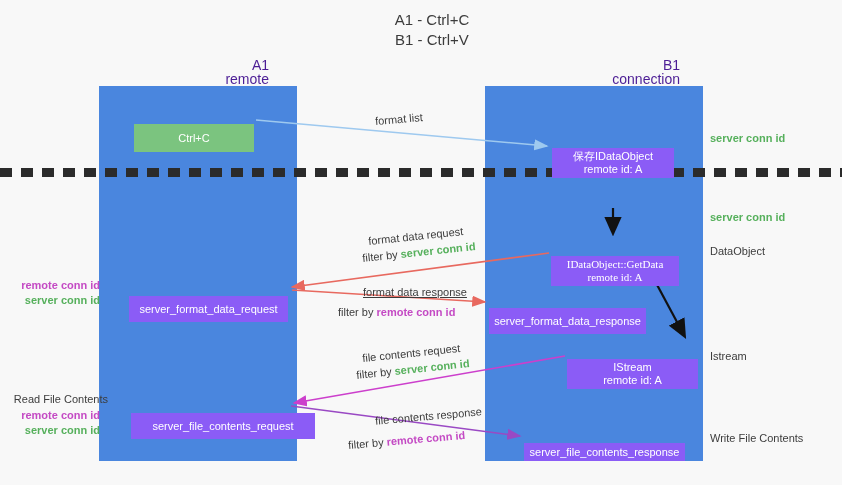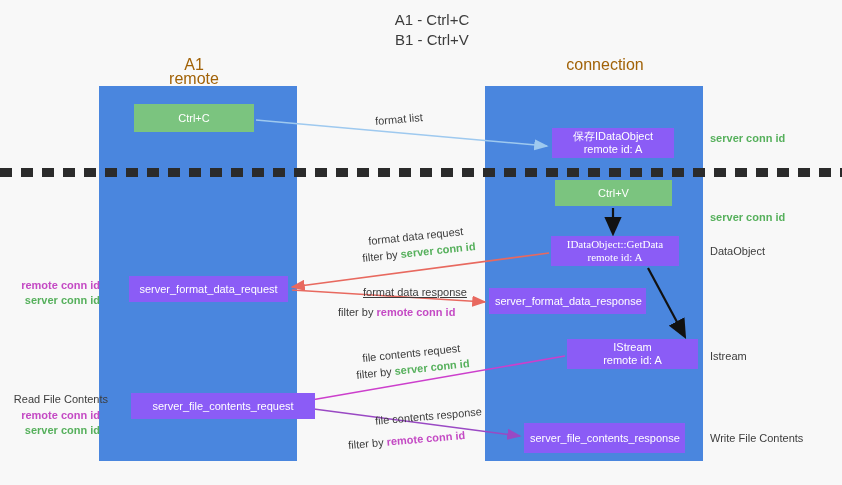--- a/index.html
+++ b/index.html
@@ -15,57 +15,58 @@
   #stage { position:absolute; left:0; top:0; width:842px; height:485px; }
 
   
   .title {
     position:absolute; left:0; top:10px; width:842px;
     text-align:center; font-size:15px; line-height:20px; color:#3c3c3c;padding-left:22px;
   }
 
   
   .colhdr {
-    position:absolute; text-align:center; font-size:16px; line-height:14px;
-    color:#a16207;
+    position:absolute; text-align:right; font-size:14px; line-height:14px;
+    color:#4c1d95;
   }
   #hdr-a1 { left:119px; top:58px; width:150px; }
   #hdr-b1 { left:530px; top:58px; width:150px; }
 
   
   .lane { position:absolute; background:#4a86de; }
   #lane-a1 { left:99px;  top:86px; width:198px; height:375px; }
   #lane-b1 { left:485px; top:86px; width:218px; height:375px; }
 
   
   #dashline {
     position:absolute; left:0; top:168px; width:842px; height:9px;
     background-image: repeating-linear-gradient(to right,
         #2b2b2b 0px, #2b2b2b 12px, rgba(0,0,0,0) 12px, rgba(0,0,0,0) 21px);
   }
 
   
   .node {
     position:absolute; display:flex; flex-direction:column;
-    justify-content:center;
+    align-items:center; justify-content:center;
     color:#ffffff; font-size:11px; line-height:13px; text-align:center;
-    padding:2px 6px;
+    padding:2px 20px;
+    margin-top:20px;
   }
   .node.green  { background:#7bc47f; }
   .node.orange { background:#8b5cf6; }
 
   #n-ctrlc   { left:134px; top:104px; width:120px; height:28px; }
   #n-idobj   { left:552px; top:128px; width:122px; height:30px; }
   #n-ctrlv   { left:555px; top:180px; width:117px; height:26px; }
   #n-getdata { left:551px; top:236px; width:128px; height:30px;font-family:Liberation Serif, serif; }
   #n-sfdreq  { left:129px; top:276px; width:159px; height:26px; }
   #n-sfdresp { left:489px; top:288px; width:157px; height:26px; }
   #n-istream { left:567px; top:339px; width:131px; height:30px; }
   #n-sfcreq  { left:131px; top:393px; width:184px; height:26px; }
-  #n-sfcresp { left:524px; top:423px; width:161px; height:30px; }
+  #n-sfcresp { left:524px; top:423px; width:161px; height:18px; }
 
   
   .side { position:absolute; font-size:11px; line-height:15px; }
   .green-t  { color:#56b05c; font-weight:bold; }
   .purple-t { color:#c44ac4; font-weight:bold; }
   .plain-t  { color:#3c3c3c; }
 
   #lbl-srv1 { left:710px; top:131px; }
   #lbl-srv2 { left:710px; top:210px; }
   #lbl-dataobject { left:710px; top:244px; }
@@ -104,20 +105,21 @@
   <div class="title">
     <div>A1 - Ctrl+C</div>
     <div>B1 - Ctrl+V</div>
   </div>
 
   <div class="colhdr" id="hdr-a1">
     <div>A1</div>
     <div>remote</div>
   </div>
   <div class="colhdr" id="hdr-b1">
+    <div>B1</div>
     <div>connection</div>
   </div>
 
   <div class="lane" id="lane-a1"></div>
   <div class="lane" id="lane-b1"></div>
 
   <svg class="ov" viewBox="0 0 842 485">
     <defs>
       <marker id="ah-blue" markerWidth="9" markerHeight="7" refX="8" refY="3.5" orient="auto">
         <polygon points="0 0, 9 3.5, 0 7" fill="#9ec9ef"></polygon>
@@ -155,23 +157,20 @@
 
   <div class="node green" id="n-ctrlc">
     <span>Ctrl+C</span>
   </div>
 
   <div class="node orange" id="n-idobj">
     <span>保存IDataObject</span>
     <span>remote id: A</span>
   </div>
 
-  <div class="node green" id="n-ctrlv">
-    <span>Ctrl+V</span>
-  </div>
 
   <div class="node orange" id="n-getdata">
     <span>IDataObject::GetData</span>
     <span>remote id: A</span>
   </div>
 
   <div class="node orange" id="n-sfdresp">
     <span>server_format_data_response</span>
   </div>
 

